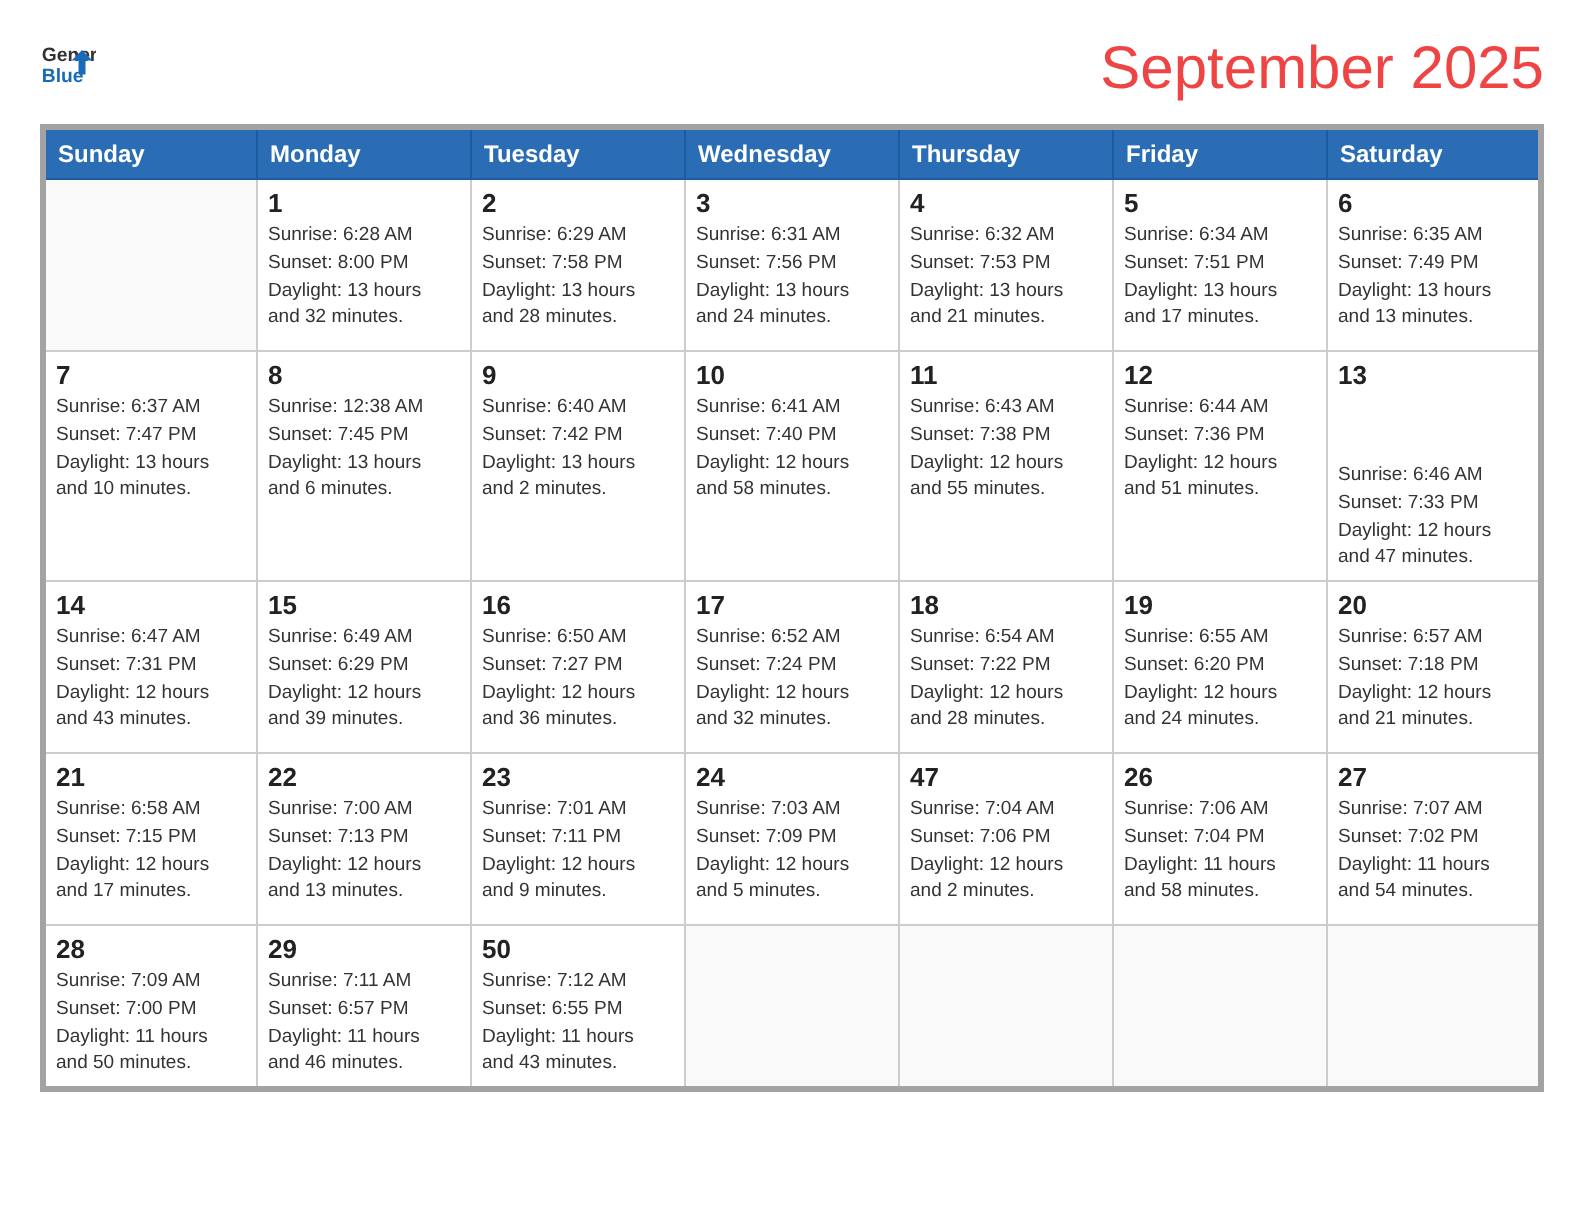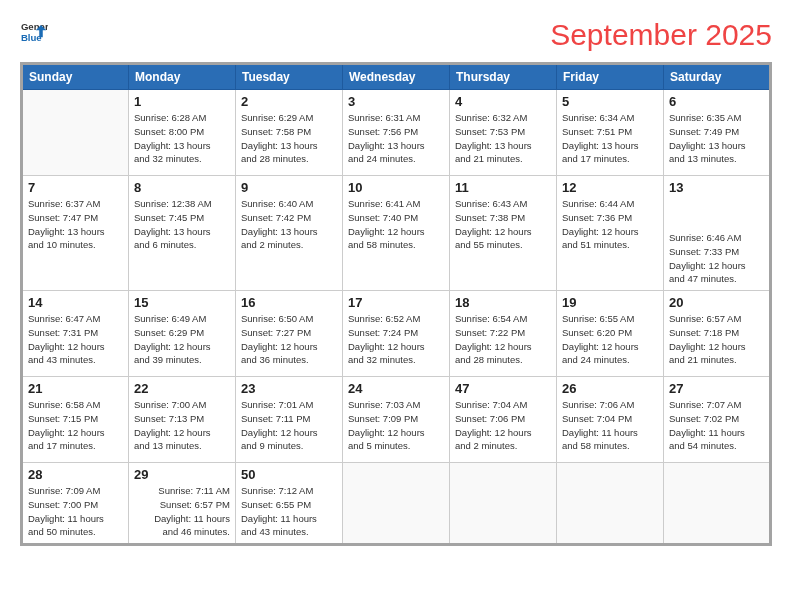--- a/index.html
+++ b/index.html
@@ -316,21 +316,21 @@
         <tr class="last-row">
           <td>
             <span class="day-number">28</span>
             <div class="day-info" style="white-space: pre-line;">Sunrise: 7:09 AM
 Sunset: 7:00 PM
 Daylight: 11 hours
 and 50 minutes.</div>
           </td>
           <td>
             <span class="day-number">29</span>
-            <div class="day-info" style="white-space: pre-line; text-align: right;">Sunrise: 7:11 AM
+            <div class="day-info" style="white-space: pre-line;">Sunrise: 7:11 AM
 Sunset: 6:57 PM
 Daylight: 11 hours
 and 46 minutes.</div>
           </td>
           <td>
             <span class="day-number">50</span>
             <div class="day-info" style="white-space: pre-line;">Sunrise: 7:12 AM
 Sunset: 6:55 PM
 Daylight: 11 hours
 and 43 minutes.</div>

